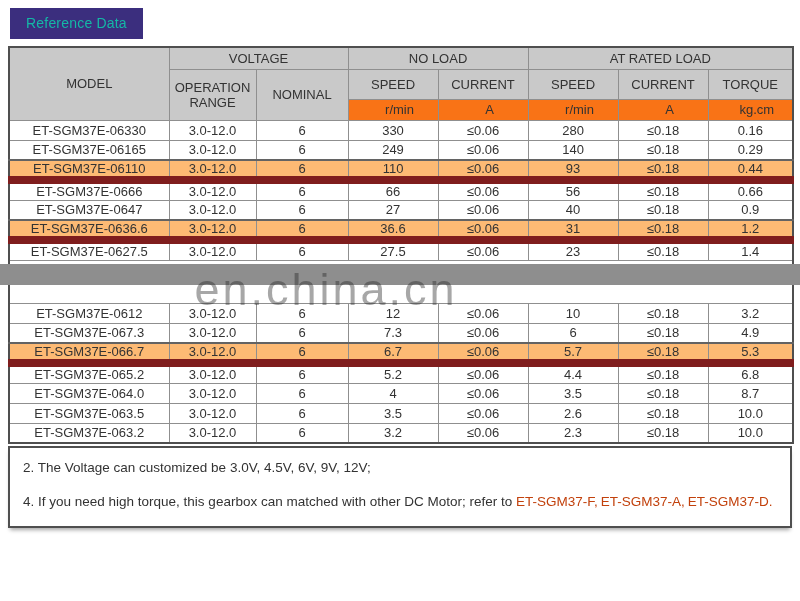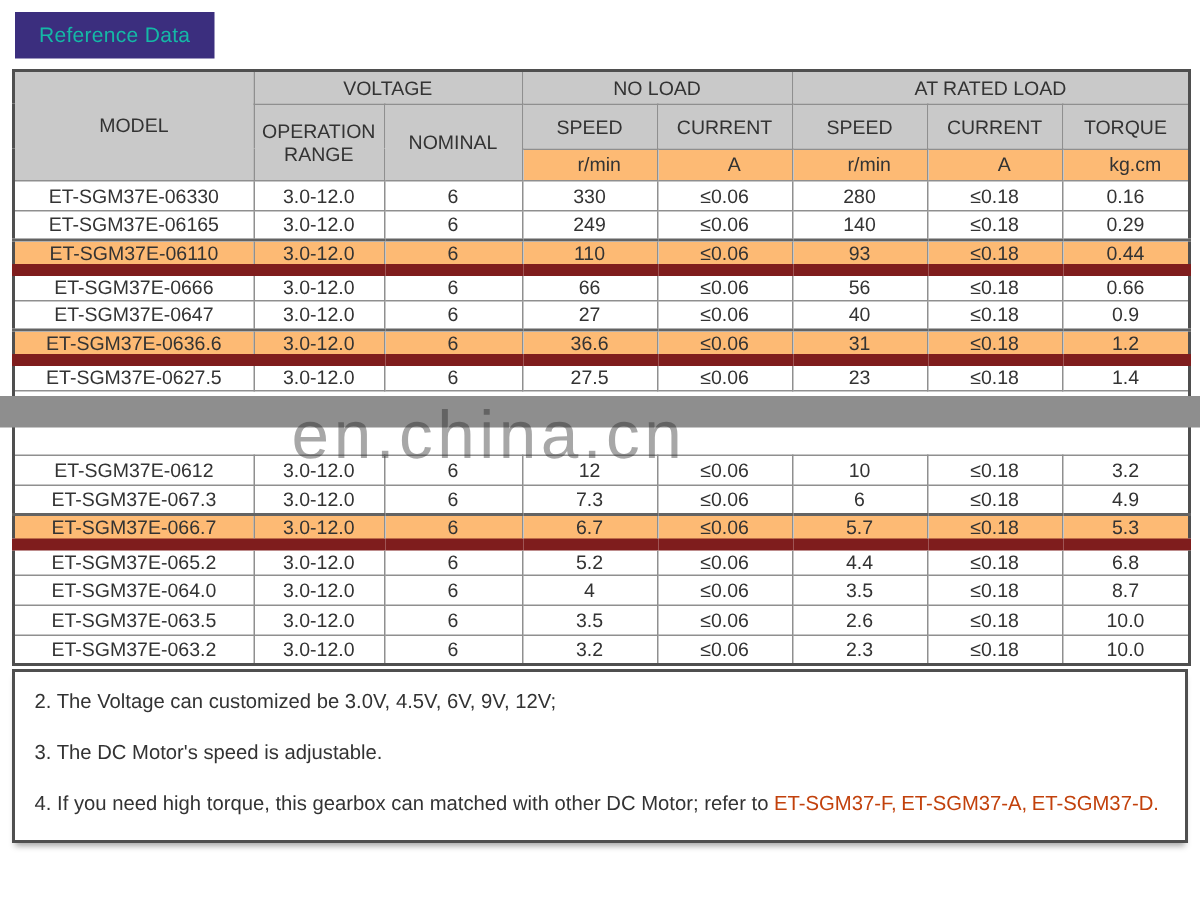--- a/index.html
+++ b/index.html
@@ -36,21 +36,21 @@
     vertical-align: middle;
     padding: 0 3px;
     font-weight: normal;
     color: #333;
     overflow: hidden;
     white-space: nowrap;
   }
   .spec thead th { background: #c9c9c9; }
   .spec tr.h-group th { height: 22px; }
   .spec tr.h-sub th   { height: 30px; }
-  .spec tr.h-units th { height: 21px; background: #fdba74; padding-left: 16px; }
+  .spec tr.h-units th { height: 21px; background: #f97316; padding-left: 16px; }
   .spec th.wrap { white-space: normal; line-height: 15px; }
   .spec tbody td { height: 20px; background: #fff; }
   .spec tr.shaded td {
     background: #fdba74;
     border-top: 2px solid #636363;
     border-bottom: 8px solid #7f1d1d;
   }
   .spec tr.spacer td { height: 43px; background: #fff; }
   .wm-band {
     position: absolute;
@@ -271,21 +271,20 @@
         <td>10.0</td>
       </tr>
     </tbody>
 </table>
 
 <div class="wm-band"></div>
 <div class="wm-text">en.china.cn</div>
 
 <div class="notes">
   <div class="note">2. The Voltage can customized be 3.0V, 4.5V, 6V, 9V, 12V;</div>
-  <div class="note gap">3. The DC Motor's speed is adjustable.</div>
   <div class="note gap">
     <span>4. If you need high torque, this gearbox can matched with other DC Motor; refer to</span>
     <span id="note-links"><a href="#">ET-SGM37-F,</a><a href="#">ET-SGM37-A,</a><a href="#">ET-SGM37-D.</a></span>
   </div>
 </div>
 
 
 
 
 </body></html>

